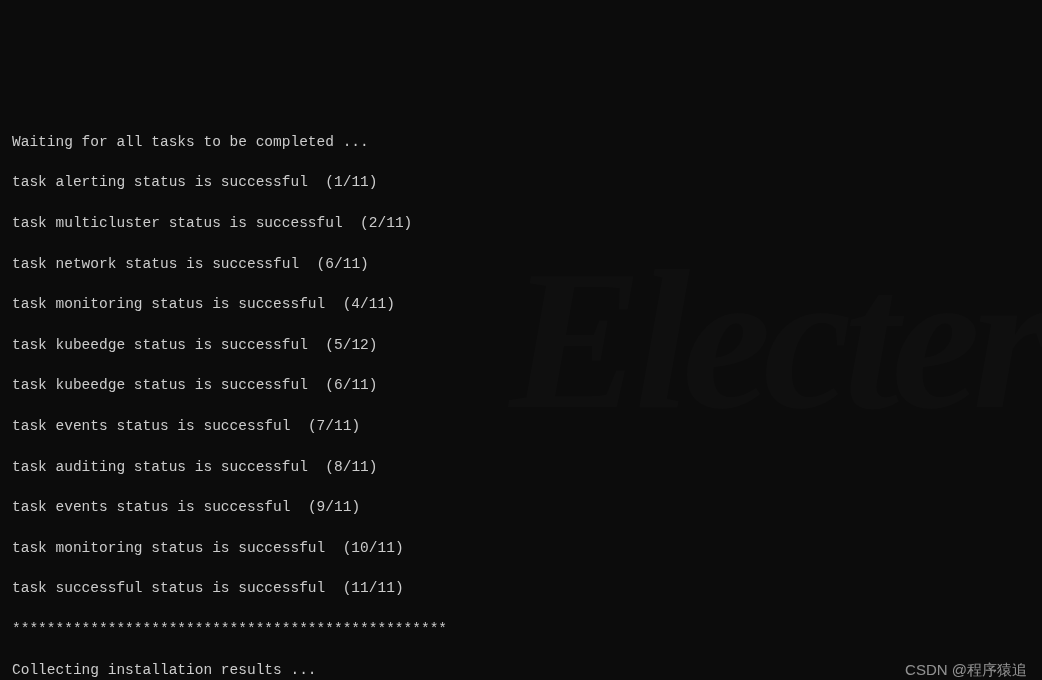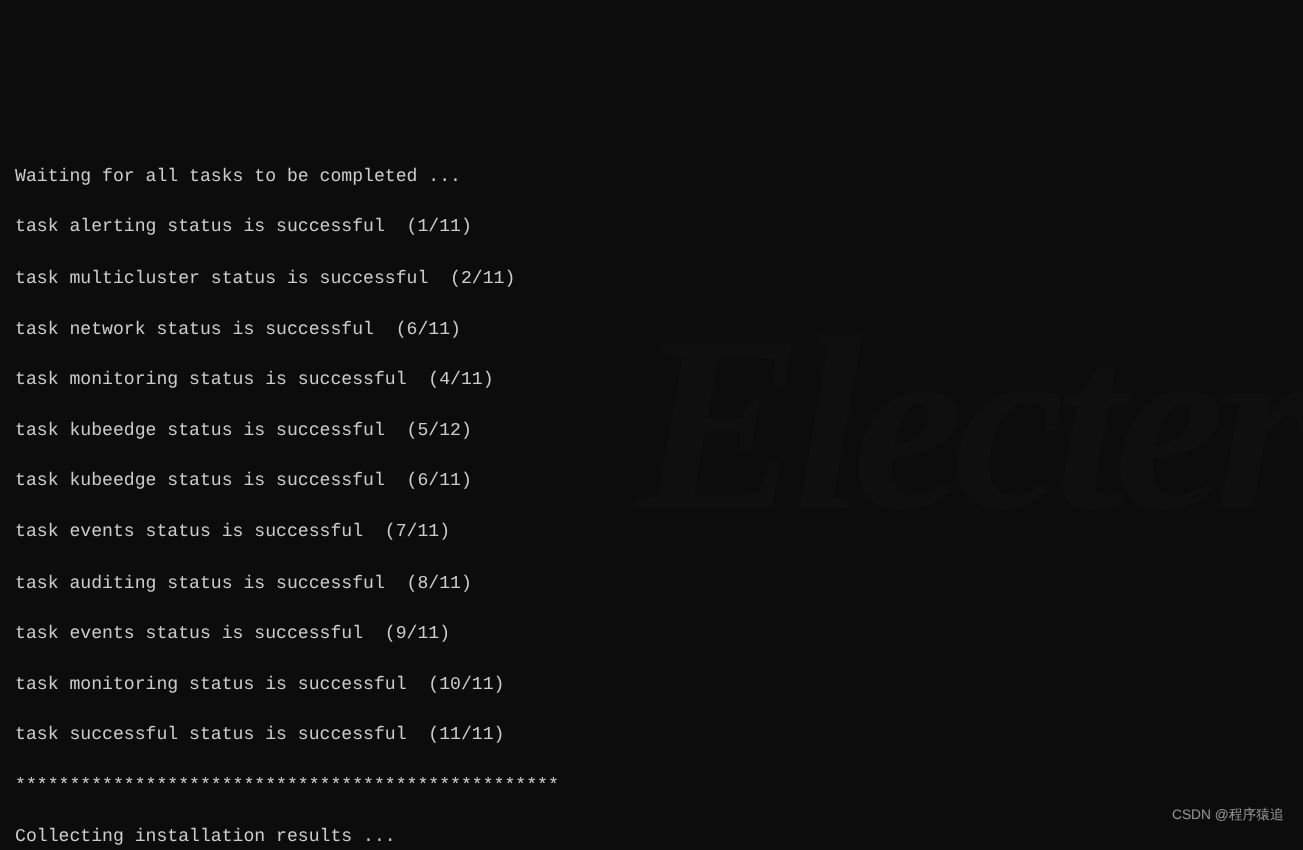--- a/index.html
+++ b/index.html
@@ -27,24 +27,24 @@
       font-style: italic;
       font-weight: bold;
       color: rgba(255,255,255,0.015);
       pointer-events: none;
       user-select: none;
       letter-spacing: -8px;
       white-space: nowrap;
     }
     .watermark-corner {
       position: absolute;
-      bottom: 20px;
+      bottom: 0;
       right: 15px;
       font-family: "Microsoft YaHei", "PingFang SC", sans-serif;
-      font-size: 11px;
+      font-size: 15px;
       color: rgba(255,255,255,0.55);
       pointer-events: none;
       user-select: none;
       white-space: nowrap;
     }
   </style>
 </head>
 <body>
 
 

